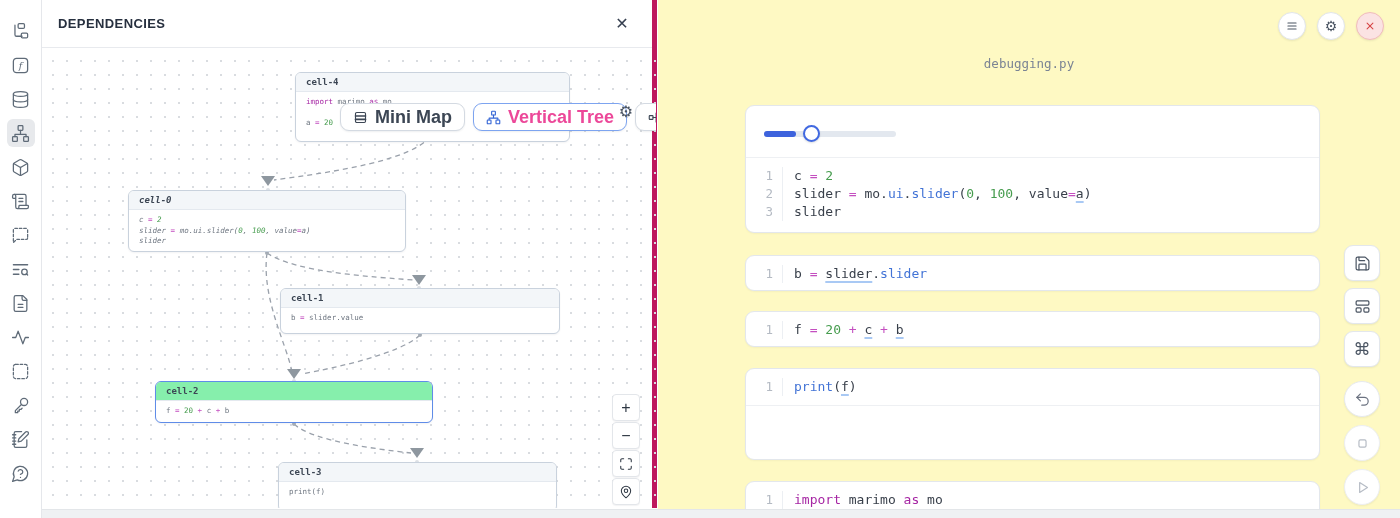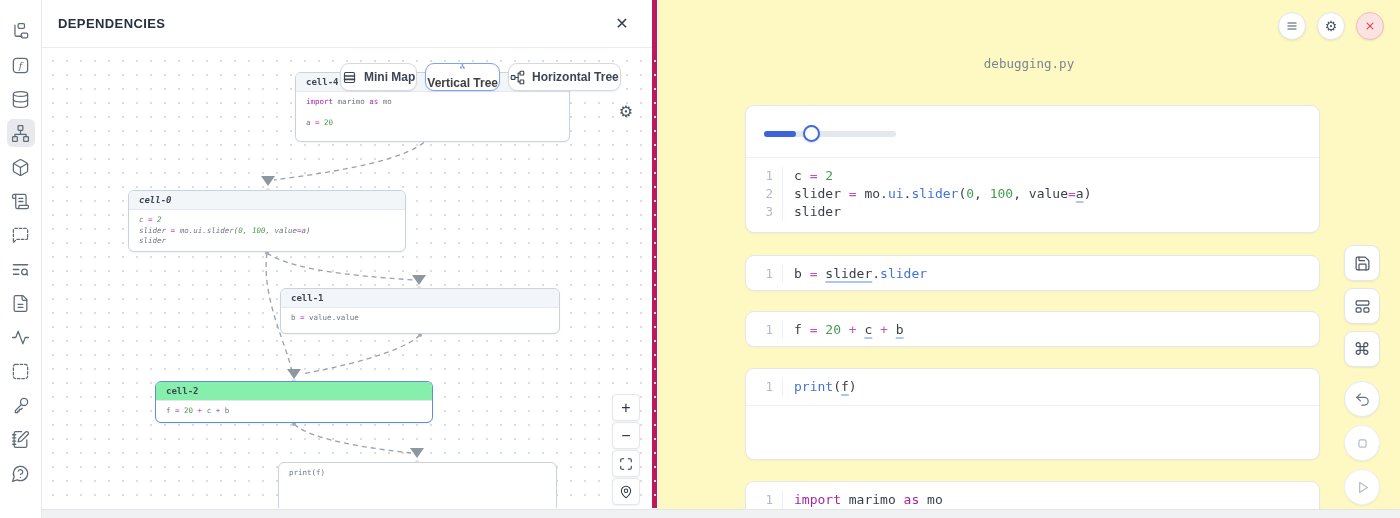--- a/index.html
+++ b/index.html
@@ -33,26 +33,26 @@
   #graph-area {
     position:absolute; left:0; top:48px; width:614px; height:460px; overflow:hidden;
     background-image: radial-gradient(circle, #d9dce0 1.1px, transparent 1.1px);
     background-size:14px 14px; background-position:4px 6px;
   }
   #edge-layer { position:absolute; left:0; top:0; width:614px; height:460px; z-index:1; }
 
   
   #graph-toolbar { position:absolute; left:298px; top:15px; display:flex; gap:8px; z-index:10; }
   .gt-btn {
-    display:flex; align-items:center; gap:7px; height:28px; padding:0 1px; background:#fff;
-    border:1px solid #d4dae2; border-radius:9px; font-size:12px; font-weight:600; color:#3c4654;
-    box-shadow:0 1px 2px rgba(16,24,40,.07); cursor:pointer; white-space:nowrap;
+    display:flex; align-items:center; gap:7px; height:28px; padding:0 12px; background:#fff;
+    border:1px solid #d4dae2; border-radius:9px; font-size:18px; font-weight:600; color:#3c4654;
+    box-shadow:0 1px 2px rgba(16,24,40,.07); cursor:pointer; white-space:nowrap;margin-top:40px;
   }
   .gt-btn svg { width:15px; height:15px; stroke:#3c4654; fill:none; stroke-width:1.8; stroke-linecap:round; stroke-linejoin:round; }
-  .gt-btn.active { border:1.5px solid #7da4f0; color:#404040;flex-direction:column; }
+  .gt-btn.active { border:1.5px solid #7da4f0; color:#ec4899; }
   .gt-btn.active svg { stroke:#3566d6; }
   #graph-gear { position:absolute; left:572px; top:51px; width:24px; height:24px; background:transparent; border:none; cursor:pointer; font-size:16px; color:#4b5563; z-index:10; }
 
   
   .g-node {
     position:absolute; background:#fff; border:1px solid #c9d2dd; border-radius:6px; overflow:hidden;
     box-shadow:0 1px 2px rgba(15,23,42,.05); z-index:3; cursor:pointer;
   }
   .g-node .g-head {
     background:#f3f6f9; border-bottom:1px solid #e4e9ef; padding:4px 10px;
@@ -274,27 +274,28 @@
           <div class="g-node" style="left: 253px; top: 24px; width: 275px; height: 70px;">
             <div class="g-head">cell-4</div>
             <div class="g-body"><div class=""><span class="tk-k">import</span><span> marimo </span><span class="tk-k">as</span><span> mo</span></div><div class="">&nbsp;</div><div class=""><span>a </span><span class="tk-o">=</span><span> </span><span class="tk-n">20</span></div></div>
           </div>
           <div class="g-node" style="left: 86px; top: 142px; width: 278px; height: 62px; font-style: italic;">
             <div class="g-head">cell-0</div>
             <div class="g-body"><div class=""><span>c </span><span class="tk-o">=</span><span> </span><span class="tk-n">2</span></div><div class=""><span>slider </span><span class="tk-o">=</span><span> mo.ui.slider(</span><span class="tk-n">0</span><span>, </span><span class="tk-n">100</span><span>, value</span><span class="tk-o">=</span><span>a)</span></div><div class=""><span>slider</span></div></div>
           </div>
           <div class="g-node" style="left: 238px; top: 240px; width: 280px; height: 46px;">
             <div class="g-head">cell-1</div>
-            <div class="g-body"><div class=""><span>b </span><span class="tk-o">=</span><span> value.value</span></div></div>
+            <div class="g-body"><div class=""><span>b </span><span class="tk-o">=</span><span> slider.value</span></div></div>
           </div>
           <div class="g-node sel" style="left: 113px; top: 333px; width: 278px; height: 42px;">
             <div class="g-head">cell-2</div>
             <div class="g-body"><div class=""><span>f </span><span class="tk-o">=</span><span> </span><span class="tk-n">20</span><span> </span><span class="tk-o">+</span><span> c </span><span class="tk-o">+</span><span> b</span></div></div>
           </div>
           <div class="g-node" style="left: 236px; top: 414px; width: 279px; height: 50px;">
+            <div class="g-head">cell-3</div>
             <div class="g-body"><div class=""><span>print(f)</span></div></div>
           </div>
         </div>
 
       <div id="graph-toolbar">
         <button class="gt-btn">
           <svg viewBox="0 0 24 24">
               <rect x="4" y="4" width="16" height="16" rx="2"></rect>
               <path d="M4 9.5h16" stroke-width="2.6"></path>
               <path d="M4 15h16" stroke-width="2.6"></path>

